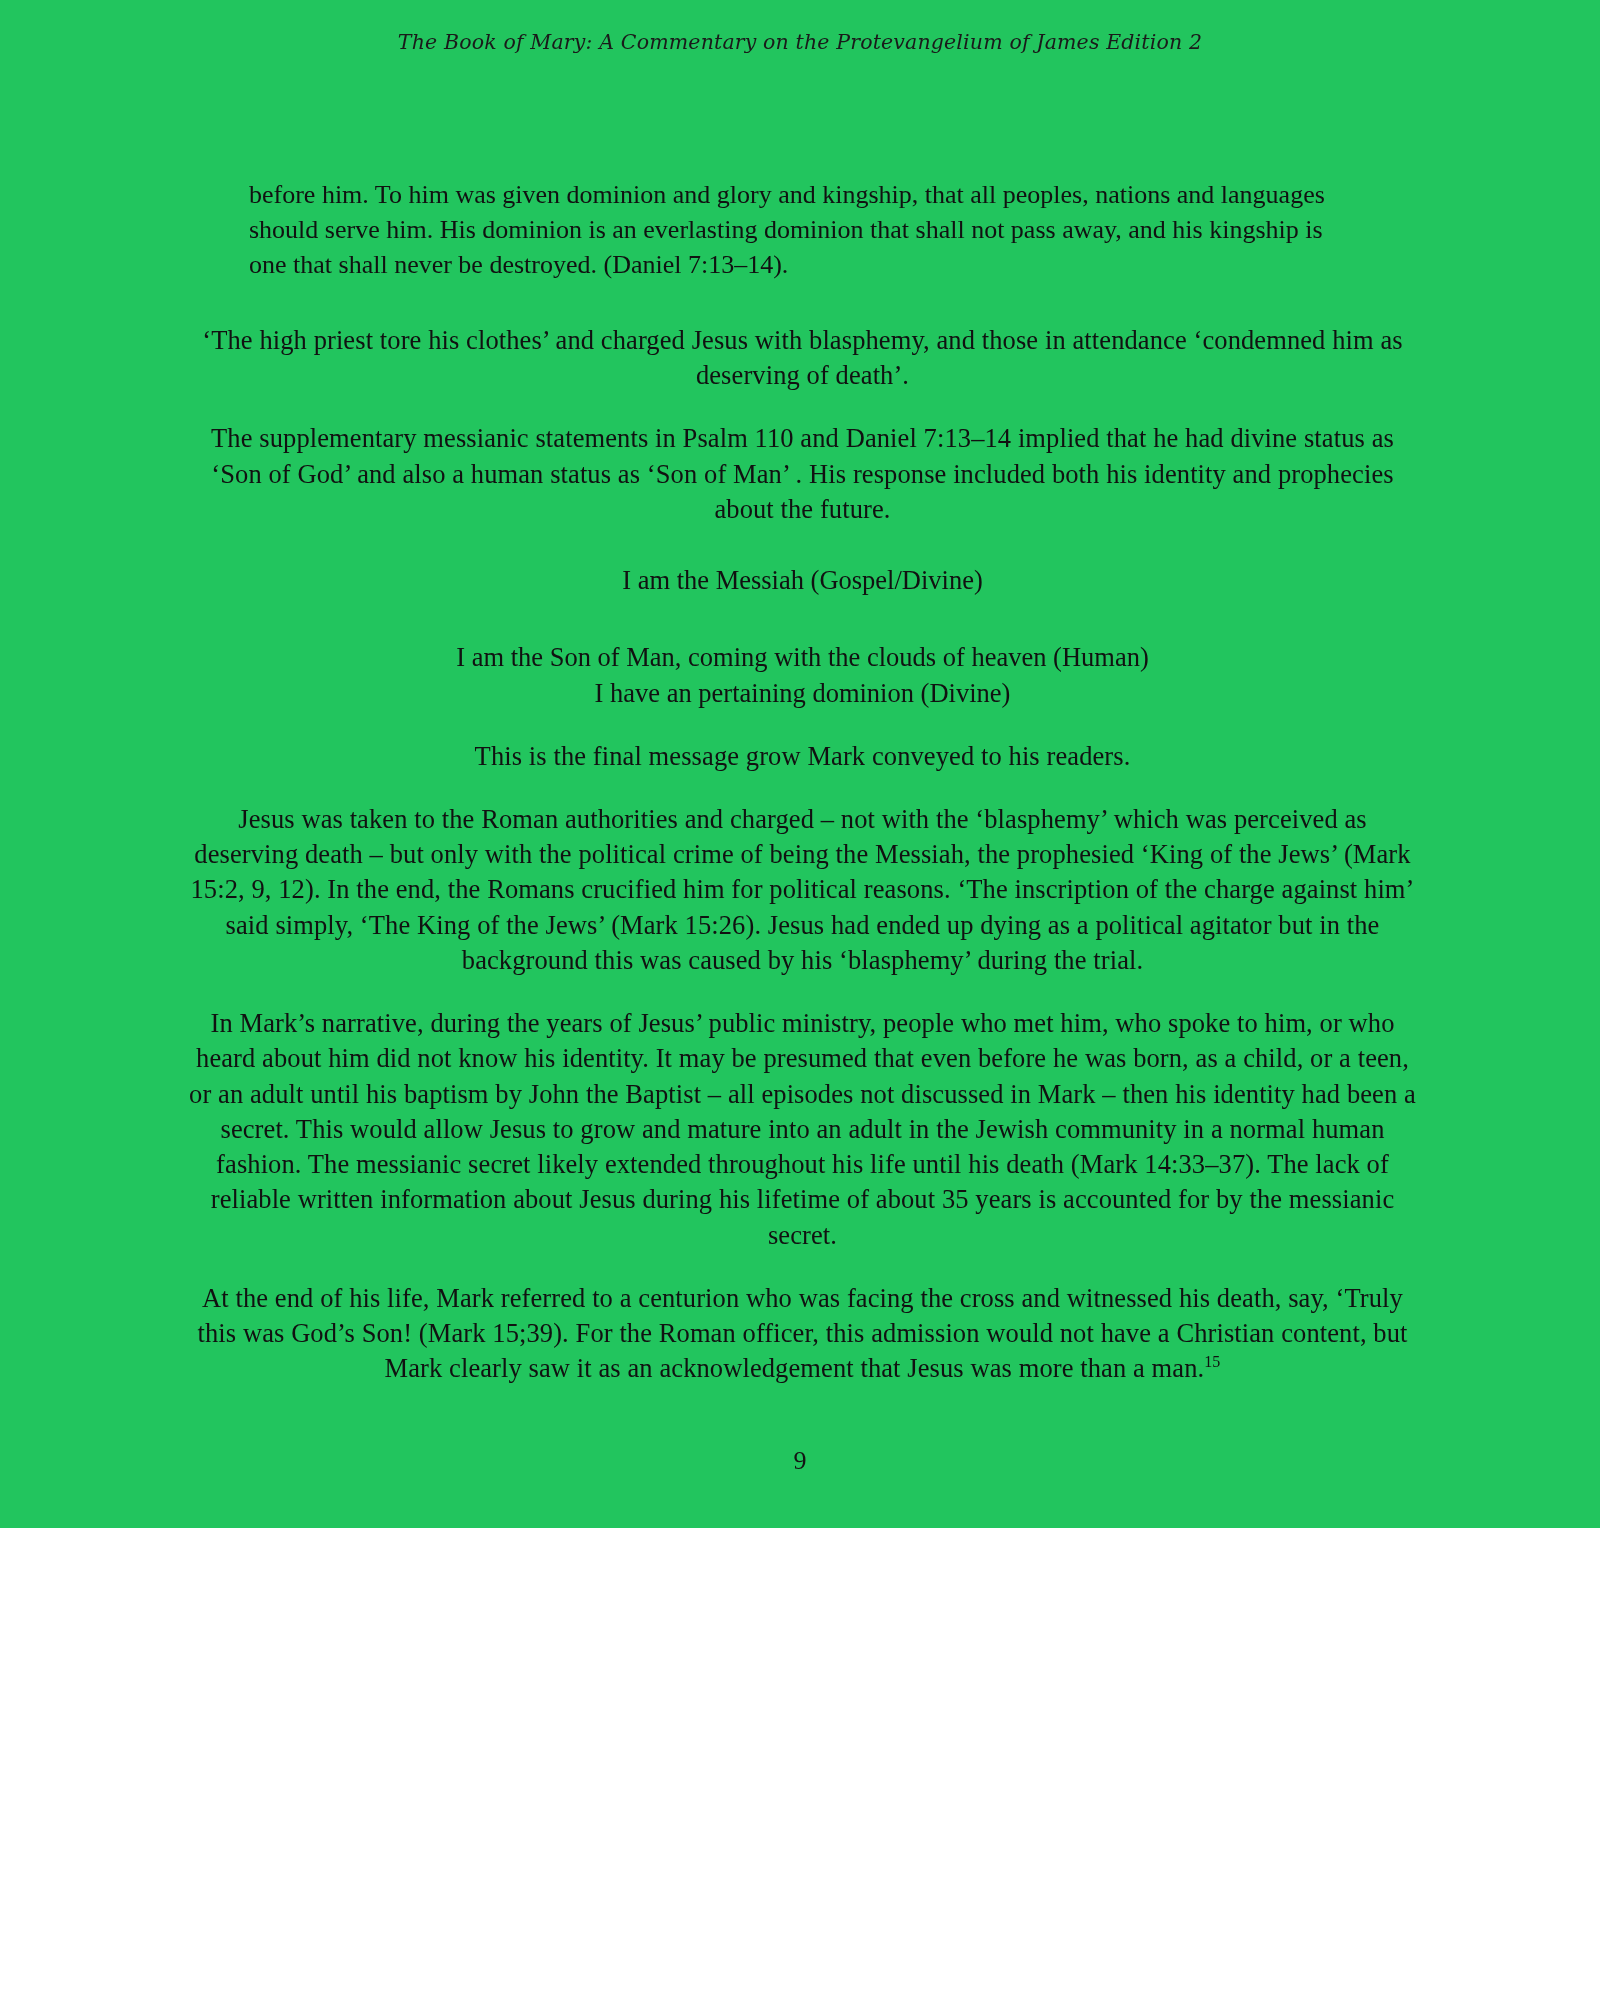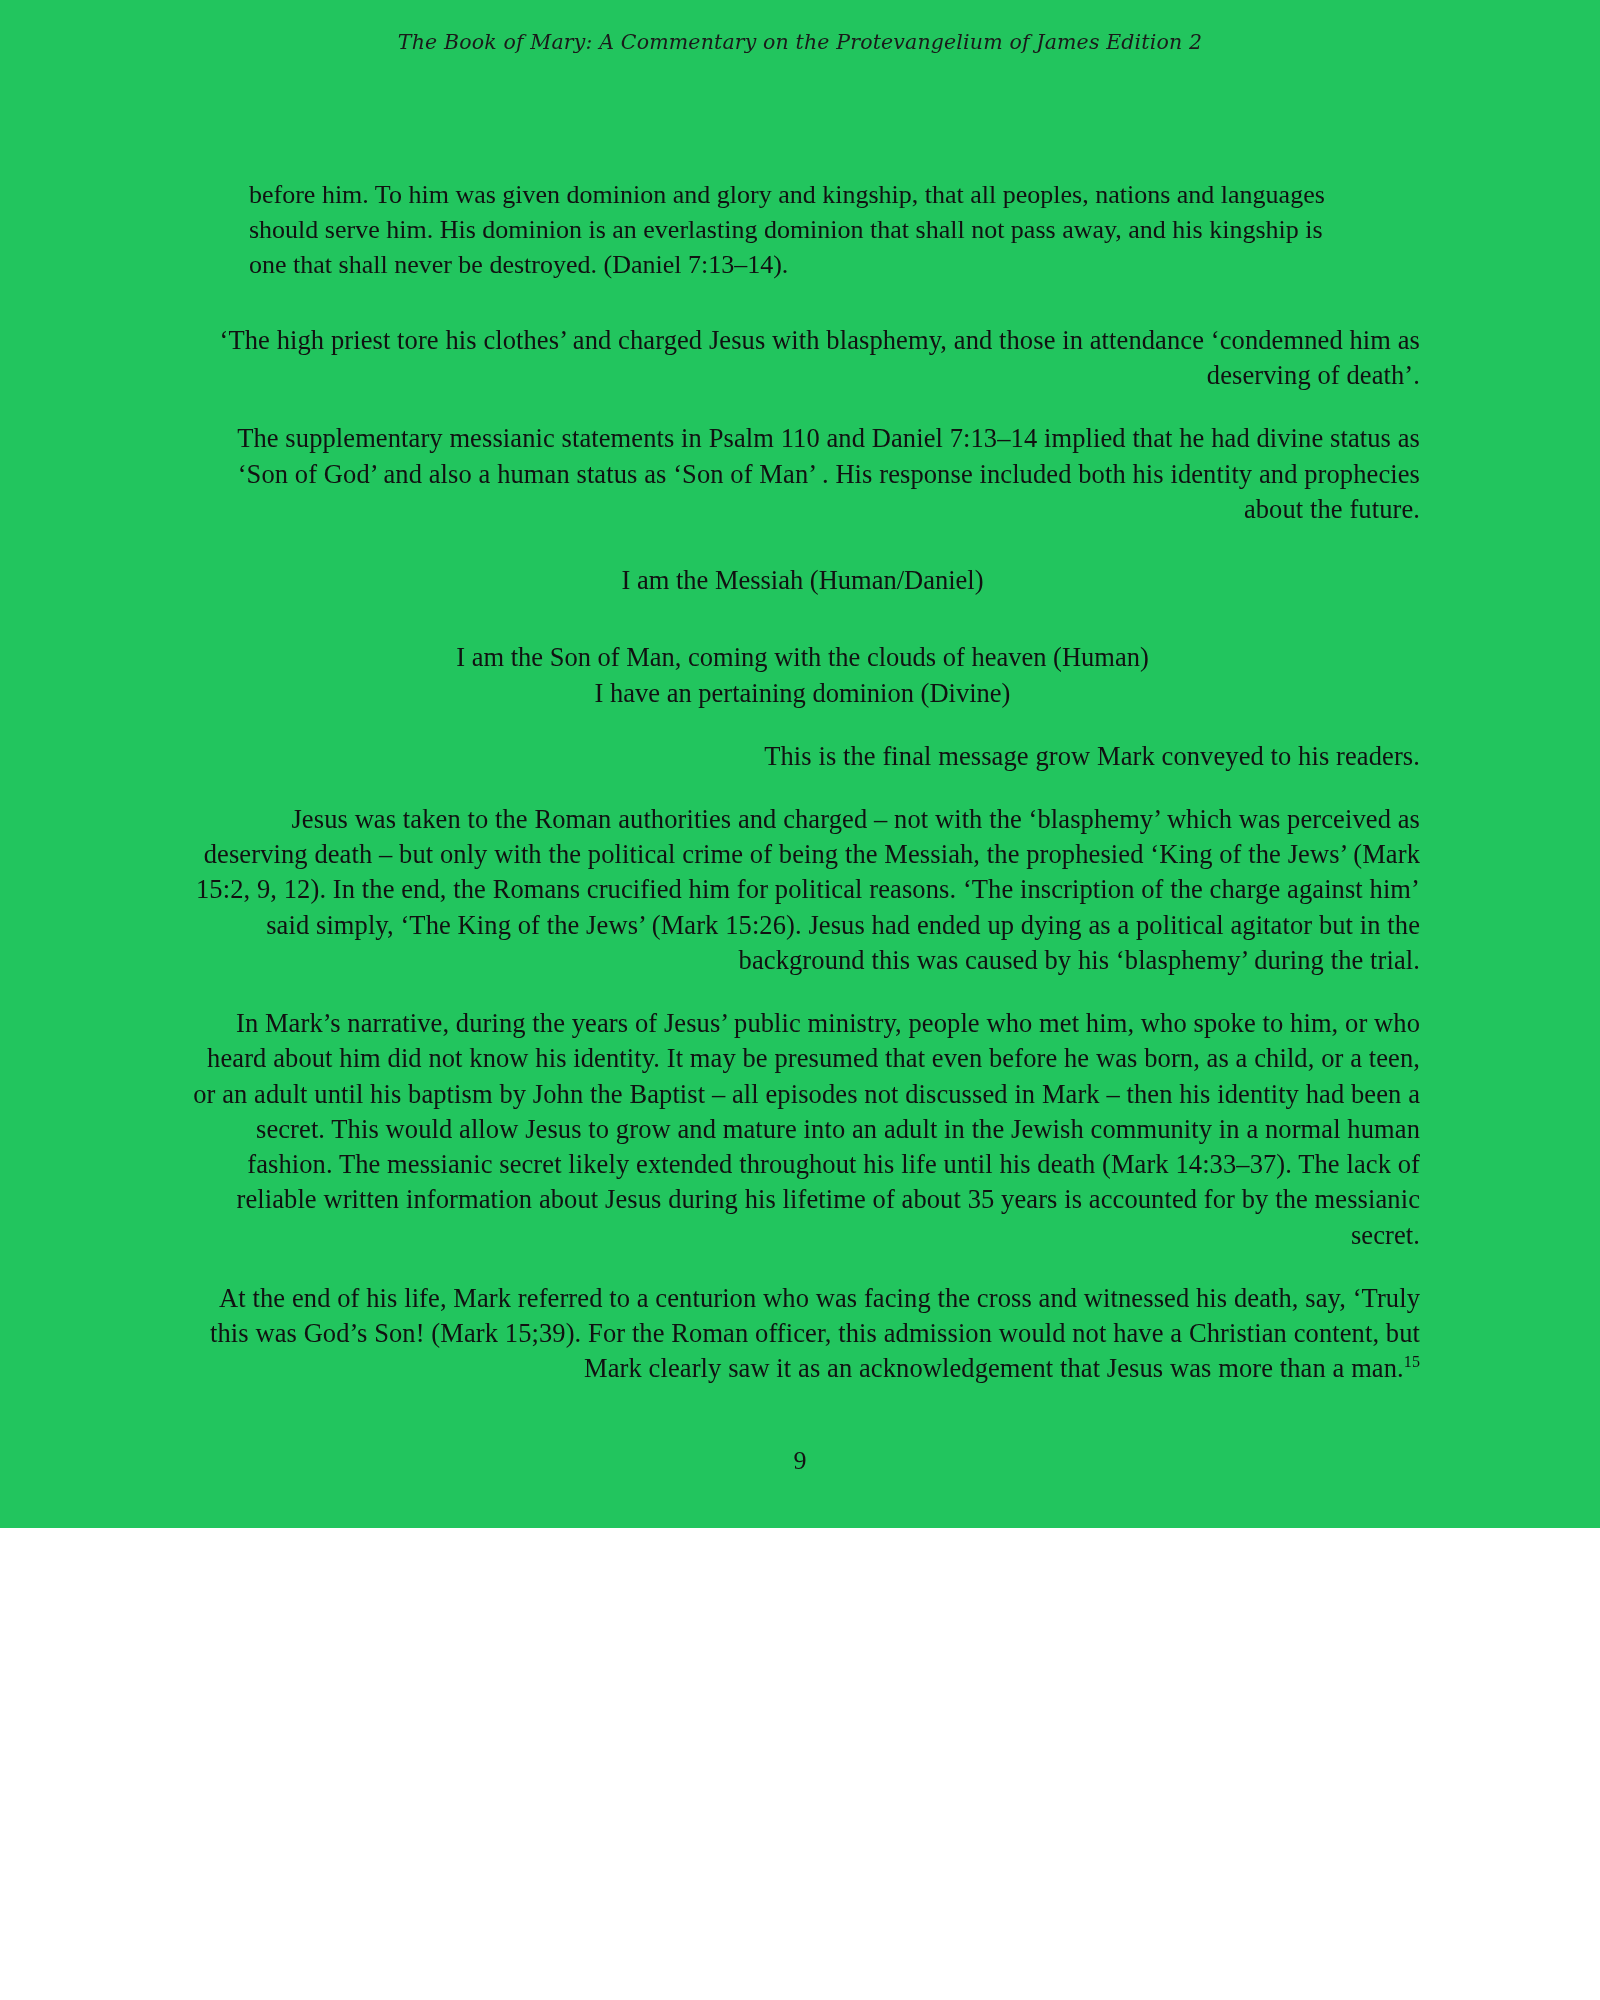--- a/index.html
+++ b/index.html
@@ -40,21 +40,21 @@
   .content {
     position: absolute;
     top: 178px;
     left: 185px;
     width: 1235px;
   }
 
   .para {
     font-size: 26.5px;
     line-height: 1.33;
-    text-align: right;
+    text-align: center;
     margin: 0 0 28px 0;
     color: #111111;
     letter-spacing: 0.1px;
   }
 
   .blockquote {
     font-size: 26px;
     line-height: 1.345;
     margin: 0 0 40px 0;
     padding-left: 64px;
@@ -139,21 +139,21 @@
   <div class="content">
 
     <div class="blockquote">before him. To him was given dominion and glory and kingship, that all peoples, nations and languages should serve him. His dominion is an everlasting dominion that shall not pass away, and his kingship is one that shall never be destroyed. (Daniel 7:13–14).</div>
 
     <p class="para">‘The high priest tore his clothes’ and charged Jesus with blasphemy, and those in attendance ‘condemned him as deserving of death’.</p>
 
     <p class="para">The supplementary messianic statements in Psalm 110 and Daniel 7:13–14 implied that he had divine status as ‘Son of God’ and also a human status as ‘Son of Man’ . His response included both his identity and prophecies about the future.</p>
 
 
     <div class="verse-block first">
-      <span class="verse-line">I am the Messiah (Human/Daniel)</span>
+      <span class="verse-line">I am the Messiah (Gospel/Divine)</span>
     </div>
 
     <div class="gap-after-verse"></div>
 
     <div class="verse-block">
       <span class="verse-line">I am the Son of Man, coming with the clouds of heaven (Human)</span>
       <span class="verse-line">I have an pertaining dominion (Divine)</span>
     </div>
 
     <p class="para">This is the final message grow Mark conveyed to his readers.</p>

